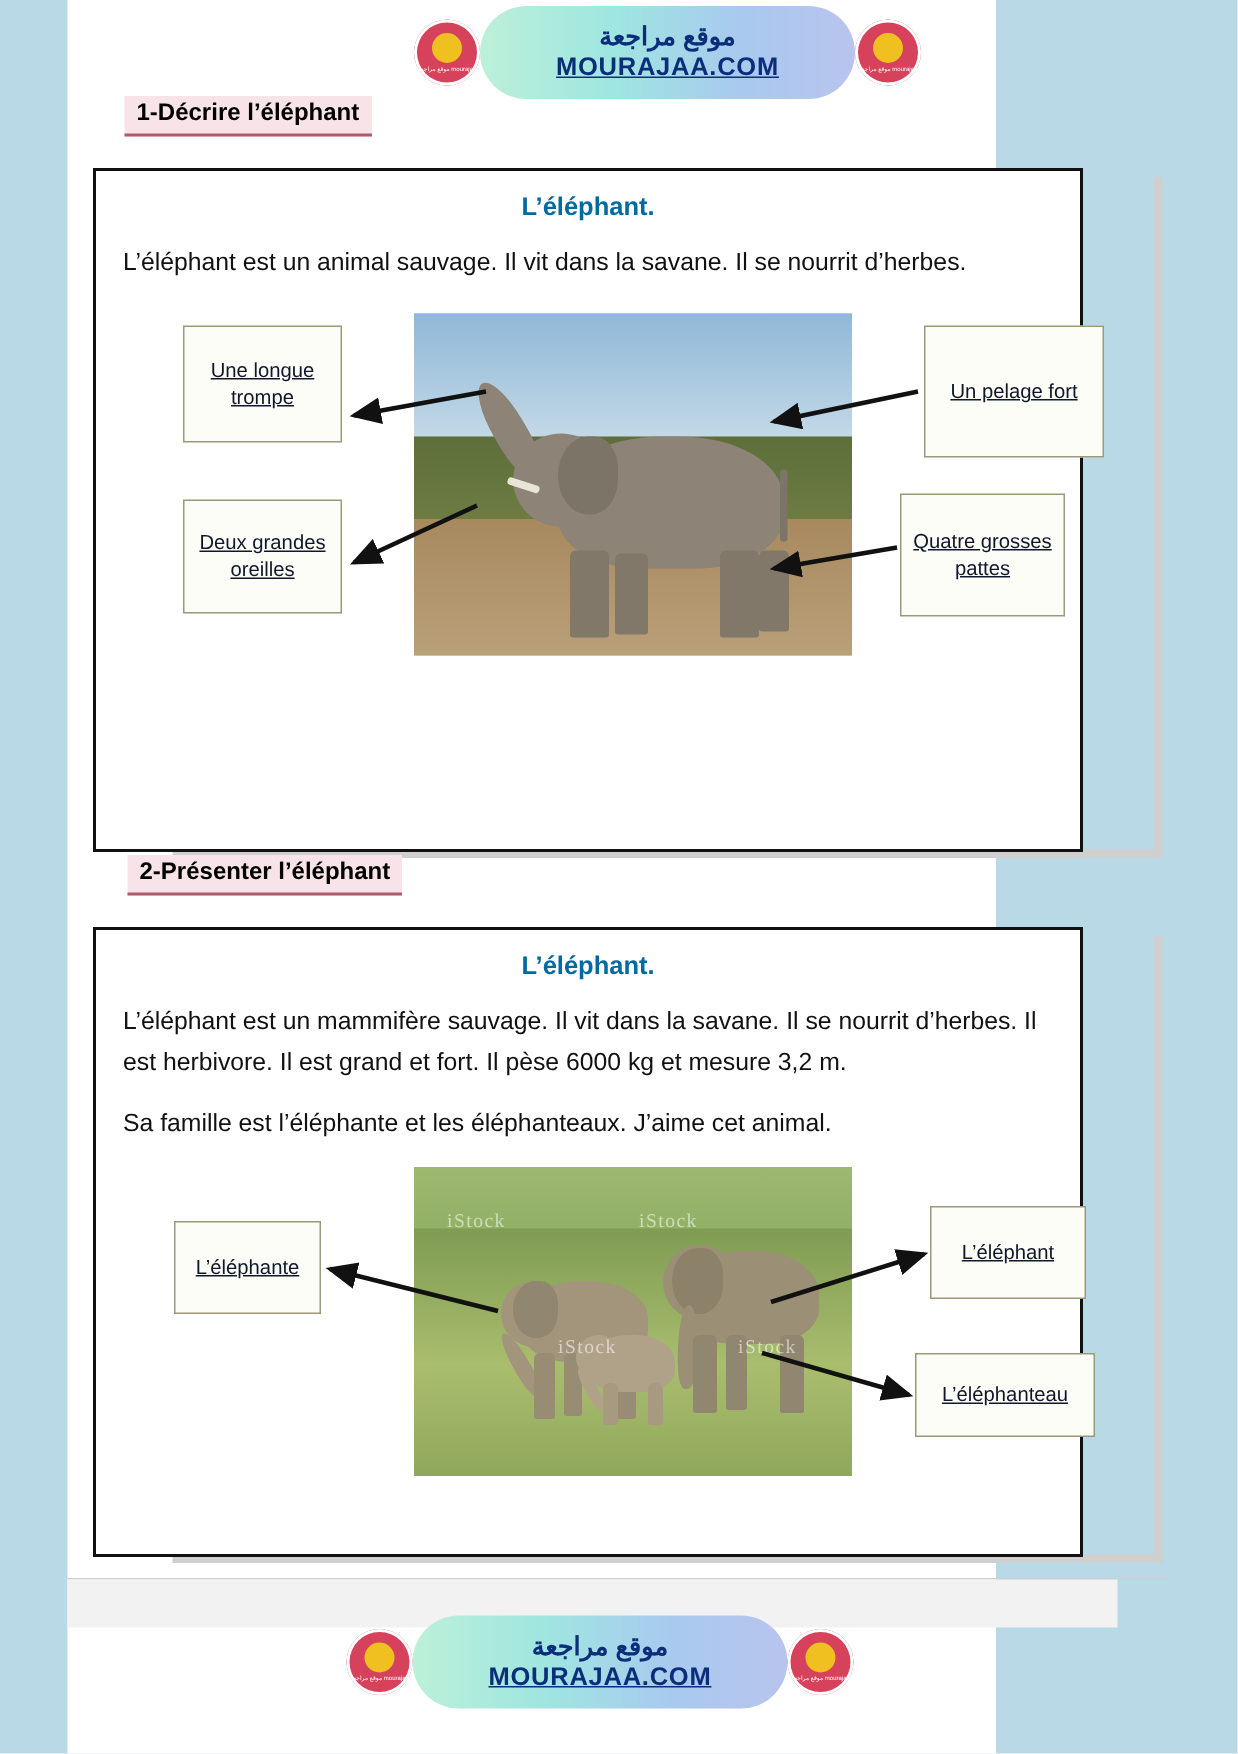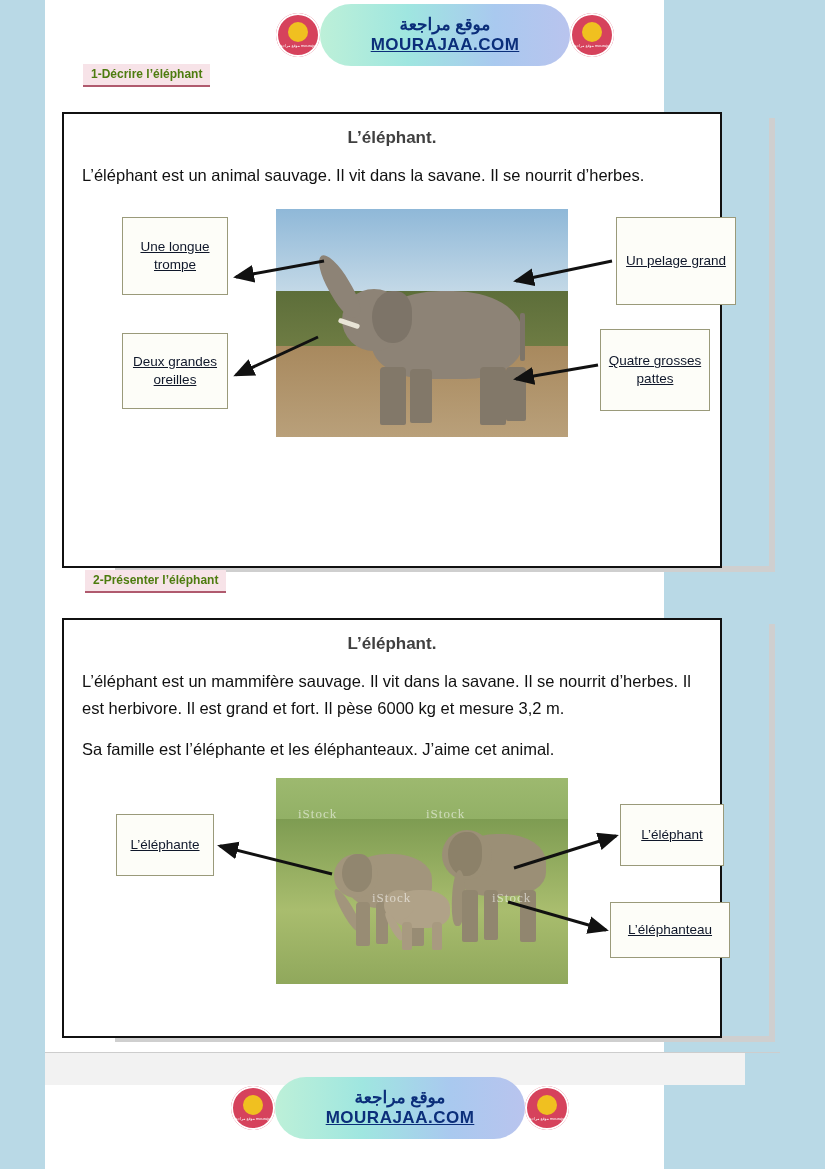--- a/index.html
+++ b/index.html
@@ -78,43 +78,43 @@
     margin-top: 2px;
     text-align: center;
     line-height: 1.1;
   }
 
   
   .section-title {
     position: absolute;
     background: #f7e3e8;
     border-bottom: 2px solid #b05a6e;
-    color: #4d7c0f;
-    font-size: 12px;
+    color: #000000;
+    font-size: 16px;
     font-weight: bold;
     padding: 3px 8px 4px 8px;
     white-space: nowrap;
   }
 
   
   .card {
     position: absolute;
     border: 2px solid #111;
     background: #fff;
     box-sizing: border-box;
   }
   .card-shadow {
     position: absolute;
     background: #cfcfcf;
   }
   .card-title {
     text-align: center;
     font-size: 17px;
     font-weight: bold;
-    color: #404040;
+    color: #0369a1;
     margin-top: 14px;
   }
   .card-para {
     font-size: 16.5px;
     color: #111;
     line-height: 1.65;
     margin: 14px 18px 0 18px;
   }
 
   
@@ -239,21 +239,21 @@
         <div class="ele-tusk" style="left:62px; top:112px; width:22px; height:5px; transform:rotate(18deg);"></div>
         <div class="ele-leg" style="left:104px; top:158px; width:26px; height:58px;"></div>
         <div class="ele-leg" style="left:134px; top:160px; width:22px; height:54px;"></div>
         <div class="ele-leg" style="left:204px; top:158px; width:26px; height:58px;"></div>
         <div class="ele-leg" style="left:230px; top:158px; width:20px; height:54px;"></div>
         <div class="ele-tail" style="left:244px; top:104px; width:5px; height:48px;"></div>
       </div>
 
       <div class="label-box" style="left:58px; top:18px; width:106px; height:78px;">Une longue trompe</div>
       <div class="label-box" style="left:58px; top:134px; width:106px; height:76px;">Deux grandes oreilles</div>
-      <div class="label-box" style="left:552px; top:18px; width:120px; height:88px;">Un pelage grand</div>
+      <div class="label-box" style="left:552px; top:18px; width:120px; height:88px;">Un pelage fort</div>
       <div class="label-box" style="left:536px; top:130px; width:110px; height:82px;">Quatre grosses pattes</div>
 
       <svg class="arrow" style="left:0; top:0; width:660px; height:250px;">
         <defs>
           <marker id="ah" markerWidth="8" markerHeight="8" refX="6" refY="3" orient="auto">
             <path d="M0,0 L7,3 L0,6 z" fill="#111"></path>
           </marker>
         </defs>
         <line x1="260" y1="62" x2="172" y2="78" stroke="#111" stroke-width="3" marker-end="url(#ah)"></line>
         <line x1="254" y1="138" x2="172" y2="176" stroke="#111" stroke-width="3" marker-end="url(#ah)"></line>

